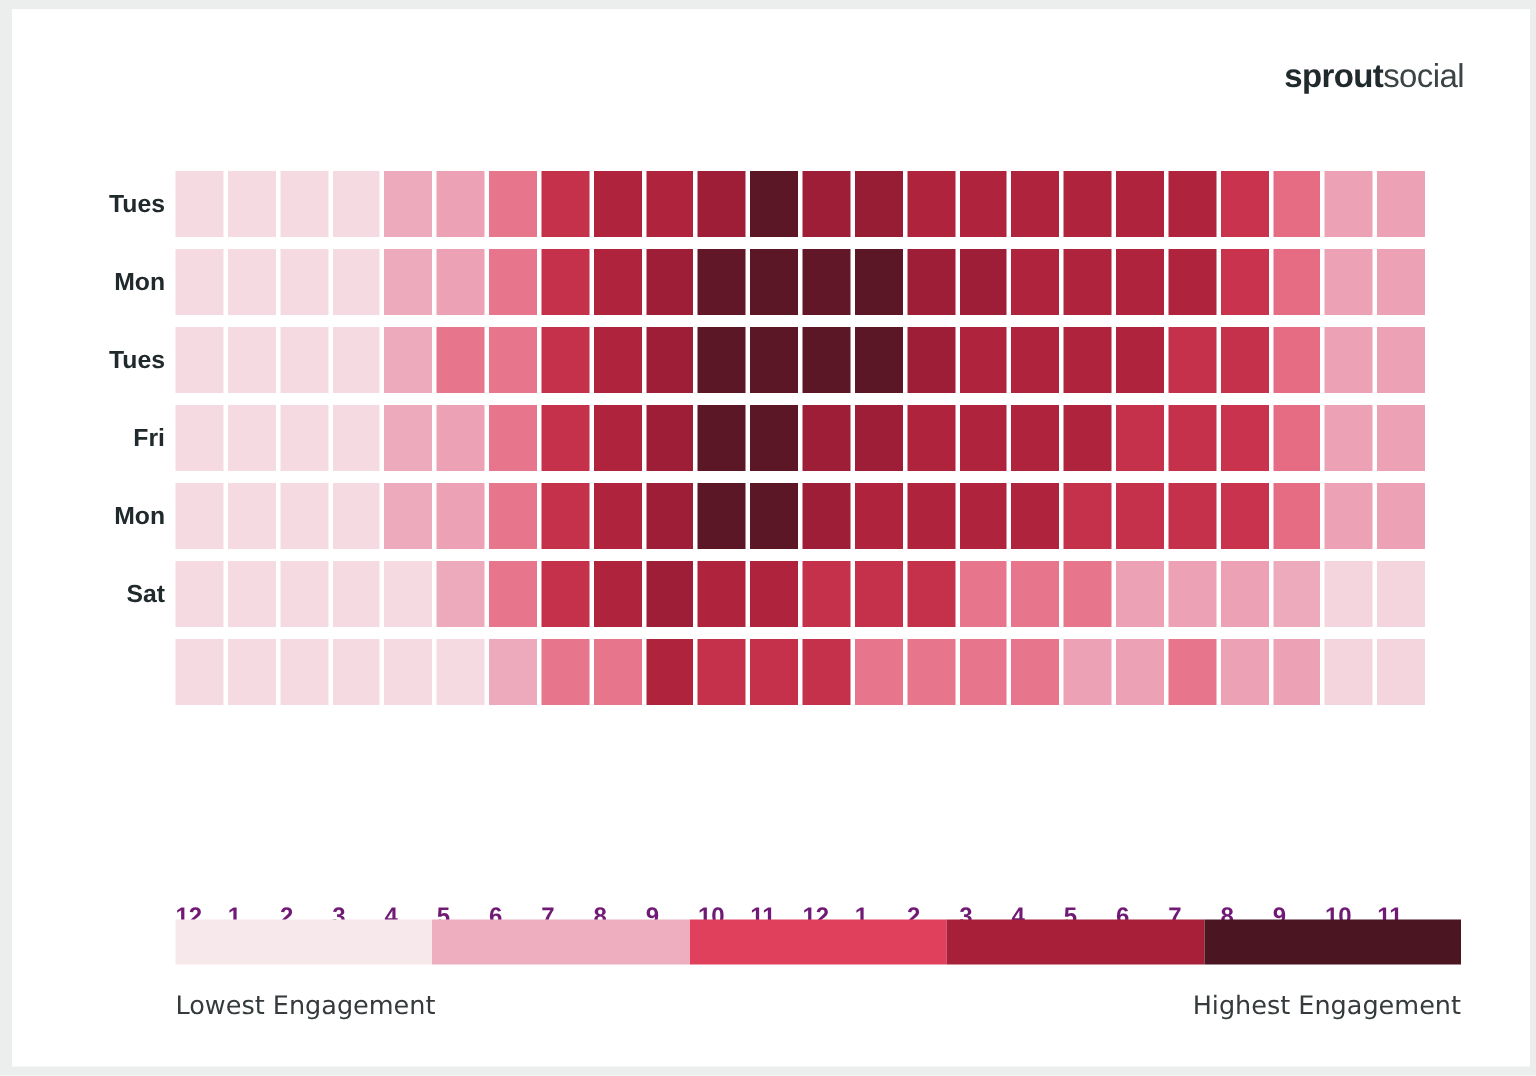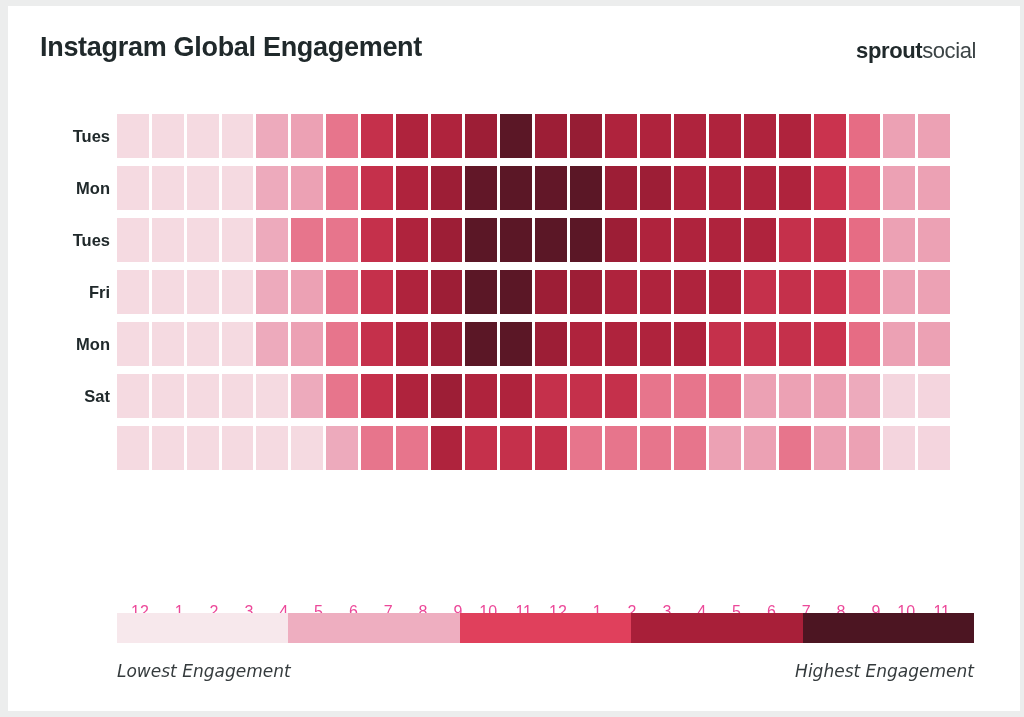--- a/index.html
+++ b/index.html
@@ -90,24 +90,24 @@
   .hours {
     position: absolute;
     left: 109px;
     top: 497px;
     display: grid;
     grid-template-columns: repeat(24, 1fr);
     gap: 0 3px;
     width: 833px;
   }
   .hour {
-    text-align: right;
+    text-align: left;
     font-size: 16px;
-    font-weight: normal;
-    color: #ec4899;
+    font-weight: bold;
+    color: #701a75;
   }
 
   .meridiem-row {
     position: absolute;
     left: 109px;
     top: 545px;
     width: 833px;
     display: flex;
   }
   .meridiem {
@@ -144,30 +144,28 @@
   .legend-swatch { flex: 1 1 20%; height: 100%; }
   .legend-labels {
     display: flex;
     justify-content: space-between;
     margin-top: 18px;
   }
   .legend-label {
     font-size: 17px;
     color: #353b3d;
     font-family: "DejaVu Sans", sans-serif;
-    font-style: italic;
   }
 </style>
 </head>
 <body>
 
 <div class="card">
 
   <div class="header">
-    <div class="chart-title">Instagram Global Engagement</div>
     <div class="logo"><span class="logo-bold">sprout</span><span class="logo-light">social</span></div>
   </div>
 
   <div class="heatmap-area">
     <div class="day-labels" id="day-labels">
         <div class="day-label">Tues</div>
         <div class="day-label">Mon</div>
         <div class="day-label">Tues</div>
         <div class="day-label">Fri</div>
         <div class="day-label">Mon</div>

